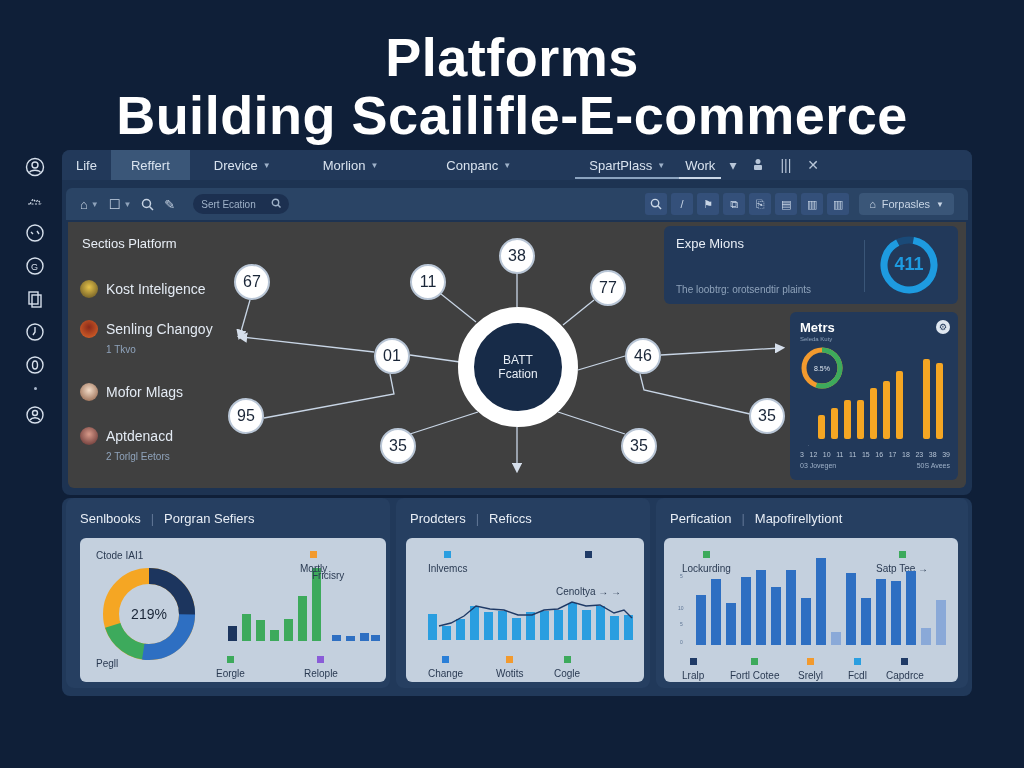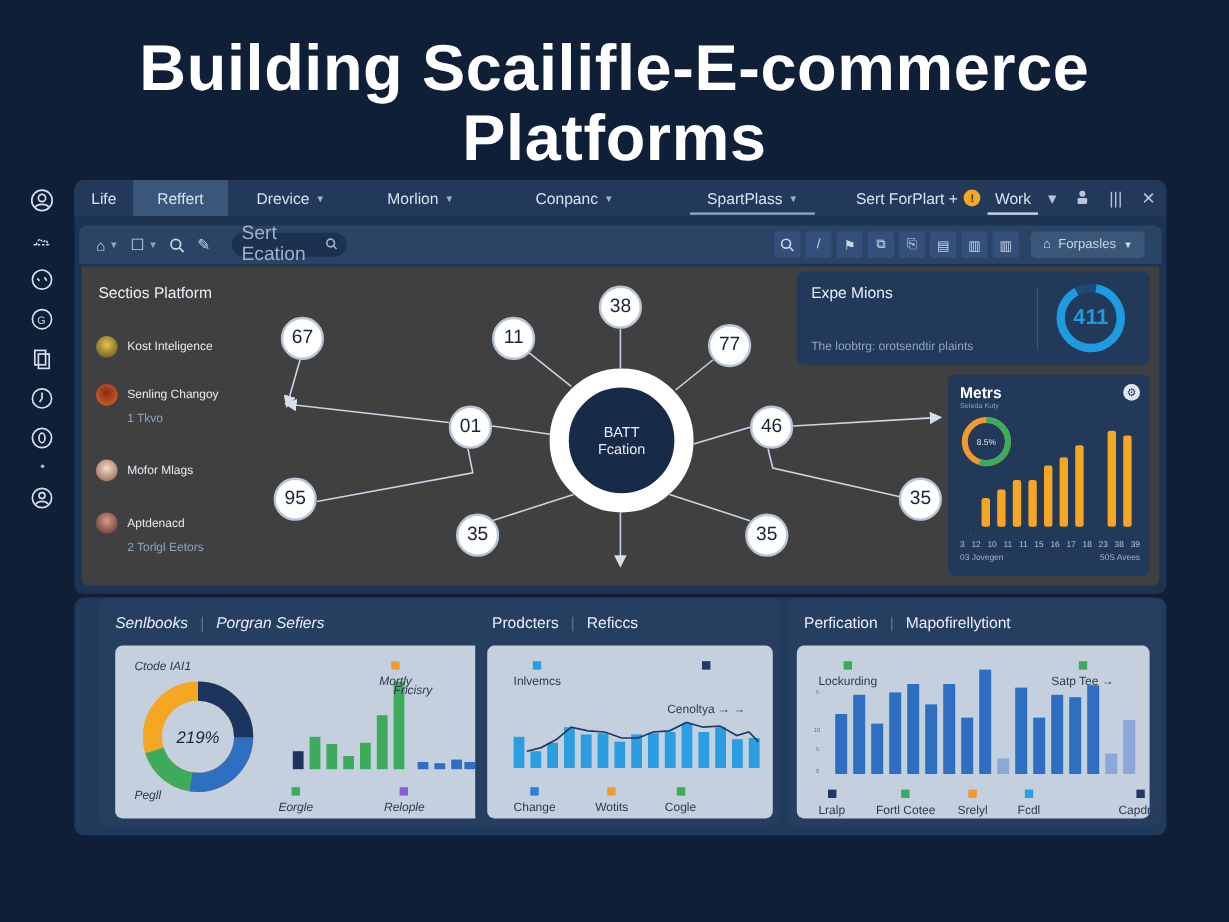--- a/index.html
+++ b/index.html
@@ -46,39 +46,39 @@
   .toolbar {
     position: absolute; left: 4px; top: 38px; width: 902px; height: 32px;
     display: flex; align-items: center; padding: 0 14px; gap: 10px;
     background: #2a4465; border-radius: 6px 6px 0 0;
   }
   .tb-icon { color: #c6d3e3; font-size: 13px; display: flex; align-items: center; gap: 3px; }
   .tb-icon .caret { font-size: 8px; color: #8fa3bb; }
   .search-pill {
     margin-left: 8px; width: 96px; height: 20px; border-radius: 10px; background: #1c3050;
     display: flex; align-items: center; justify-content: space-between; padding: 0 8px;
-    font-size: 16px; color: #9fb2c9;
+    font-size: 10px; color: #9fb2c9;
   }
   .tb-right { margin-left: auto; display: flex; gap: 4px; align-items: center; }
   .tb-btn {
     width: 22px; height: 22px; border-radius: 3px; background: #34507a;
     display: flex; align-items: center; justify-content: center; color: #c9d6e6; font-size: 11px;
   }
   .tb-select {
     margin-left: 6px; height: 22px; padding: 0 10px; border-radius: 4px; background: #3a5678;
     display: flex; align-items: center; gap: 6px; color: #c9d6e6; font-size: 11px;
   }
 
   .canvas {
     position: absolute; left: 6px; top: 72px; width: 898px; height: 266px;
     background: #404040; border-radius: 0 0 6px 6px;
   }
   .section-title { position: absolute; left: 14px; top: 14px; font-size: 13px; color: #e8eef6; }
   .people { position: absolute; left: 12px; top: 58px; }
-  .person { display: flex; align-items: center; gap: 8px; font-size: 10px; color: #e3eaf3; }
+  .person { display: flex; align-items: center; gap: 8px; font-size: 14px; color: #e3eaf3; }
   .avatar { width: 18px; height: 18px; border-radius: 50%; }
   .person-sub { font-size: 10px; color: #8fa3bb; margin: 6px 0 0 26px; }
 
   .diagram { position: absolute; left: 0; top: 0; width: 898px; height: 266px; }
   .node {
     position: absolute; width: 36px; height: 36px; border-radius: 50%;
     background: #ffffff; color: #1a2638; border: 2px solid #b9c6d6;
     display: flex; align-items: center; justify-content: center; font-size: 16px;
   }
   .hub {
@@ -121,22 +121,22 @@
   .panel-title .sep { color: #5e7594; }
   .chart-card { position: absolute; top: 40px; height: 144px; background: #c4d0de; border-radius: 6px; }
   .legend { position: absolute; display: flex; align-items: center; gap: 5px; font-size: 10px; color: #2a3a52; flex-direction: column; }
   .sw { width: 7px; height: 7px; display: inline-block; }
   svg text { font-family: "Liberation Sans", sans-serif; }
 </style>
 </head>
 <body>
 
 <div class="hero-title">
+  <div>Platforms</div>
   <div>Building Scailifle-E-commerce</div>
-  <div>Platforms</div>
 </div>
 
 <div class="rail">
   <div class="rail-icon">
     <svg viewBox="0 0 20 20" fill="none" stroke="currentColor" stroke-width="1.4">
         <circle cx="10" cy="10" r="8.5"></circle>
         <circle cx="10" cy="8" r="3"></circle>
         <path d="M4.5 15.5c1.5-3 9.5-3 11 0"></path>
       </svg>
   </div>
@@ -201,24 +201,20 @@
         <span>Morlion</span>
         <span class="caret">▼</span>
       </div>
     <div class="menu-item" style="margin-left:40px;">
         <span>Conpanc</span>
         <span class="caret">▼</span>
       </div>
     <div class="menu-item underline" style="margin-left:50px; width:104px;">
         <span>SpartPlass</span>
         <span class="caret">▼</span>
-      </div>
-    <div class="menu-item" style="margin-left:20px; padding-right:6px;">
-        <span>Sert ForPlart +</span>
-        <span class="badge-dot">!</span>
       </div>
     <div class="menu-item underline" style="padding:0 6px; border-bottom-color:#c9d6e6;">
         <span>Work</span>
       </div>
     <span class="win-ctrl">▾</span>
     <span class="win-ctrl">
       <svg width="12" height="12" viewBox="0 0 12 12" fill="#b8c6d8">
           <circle cx="6" cy="3.5" r="2.5"></circle>
           <rect x="2" y="7" width="8" height="5" rx="1"></rect>
         </svg>
@@ -414,21 +410,21 @@
       <div class="metrics-foot">
         <span>03 Jovegen</span>
         <span>50S Avees</span>
       </div>
     </div>
   </div>
 </div>
 
 <div class="bottom">
 
-  <div class="panel" style="left:20px; width:324px;font-style:italic;">
+  <div class="panel" style="left:4px; width:324px;">
     <div class="panel-title">
       <span>Senlbooks</span>
       <span class="sep">|</span>
       <span>Porgran Sefiers</span>
     </div>
     <div class="chart-card" style="left:14px; width:306px;">
       <div style="position:absolute; left:16px; top:12px; font-size:10px; color:#2a3a52;">Ctode IAI1</div>
       <div style="position:absolute; left:16px; top:120px; font-size:10px; color:#2a3a52;">Pegll</div>
       <svg viewBox="0 0 306 144" width="306" height="144" style="position:absolute; left:0; top:0;">
         <g transform="translate(69,76)">
@@ -573,19 +569,19 @@
           <span>Fortl Cotee</span>
         </div>
       <div class="legend" style="left:134px; top:120px;">
           <span class="sw" style="background:#f29a2e;"></span>
           <span>Srelyl</span>
         </div>
       <div class="legend" style="left:184px; top:120px;">
           <span class="sw" style="background:#2a9ee0;"></span>
           <span>Fcdl</span>
         </div>
-      <div class="legend" style="left:222px; top:120px;margin-left:46px;">
+      <div class="legend" style="left:222px; top:120px;">
           <span class="sw" style="background:#1f3a66;"></span>
           <span>Capdrce</span>
         </div>
     </div>
   </div>
 </div>
 
 </body></html>

